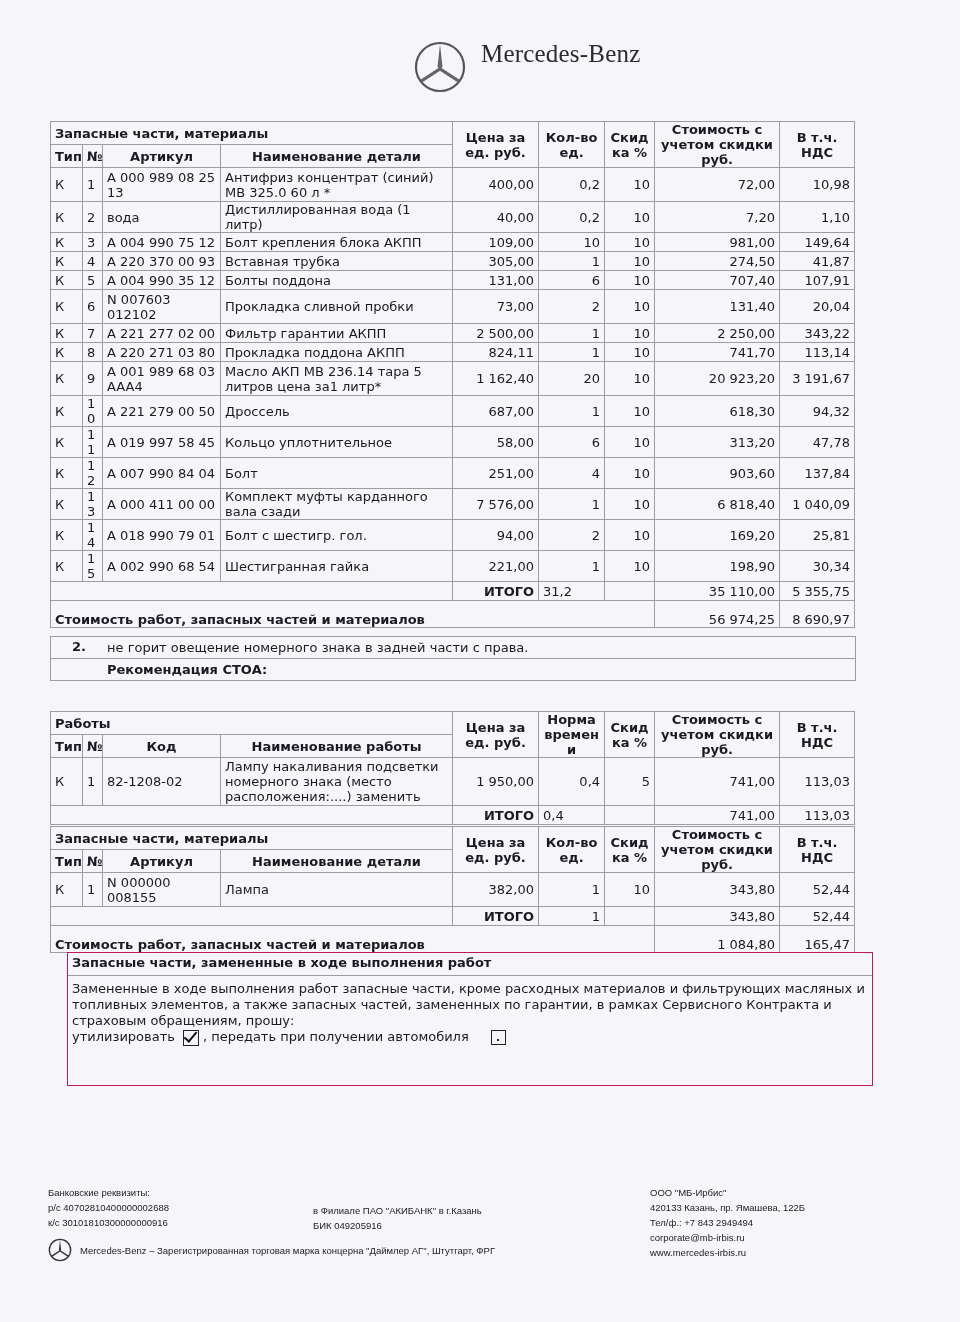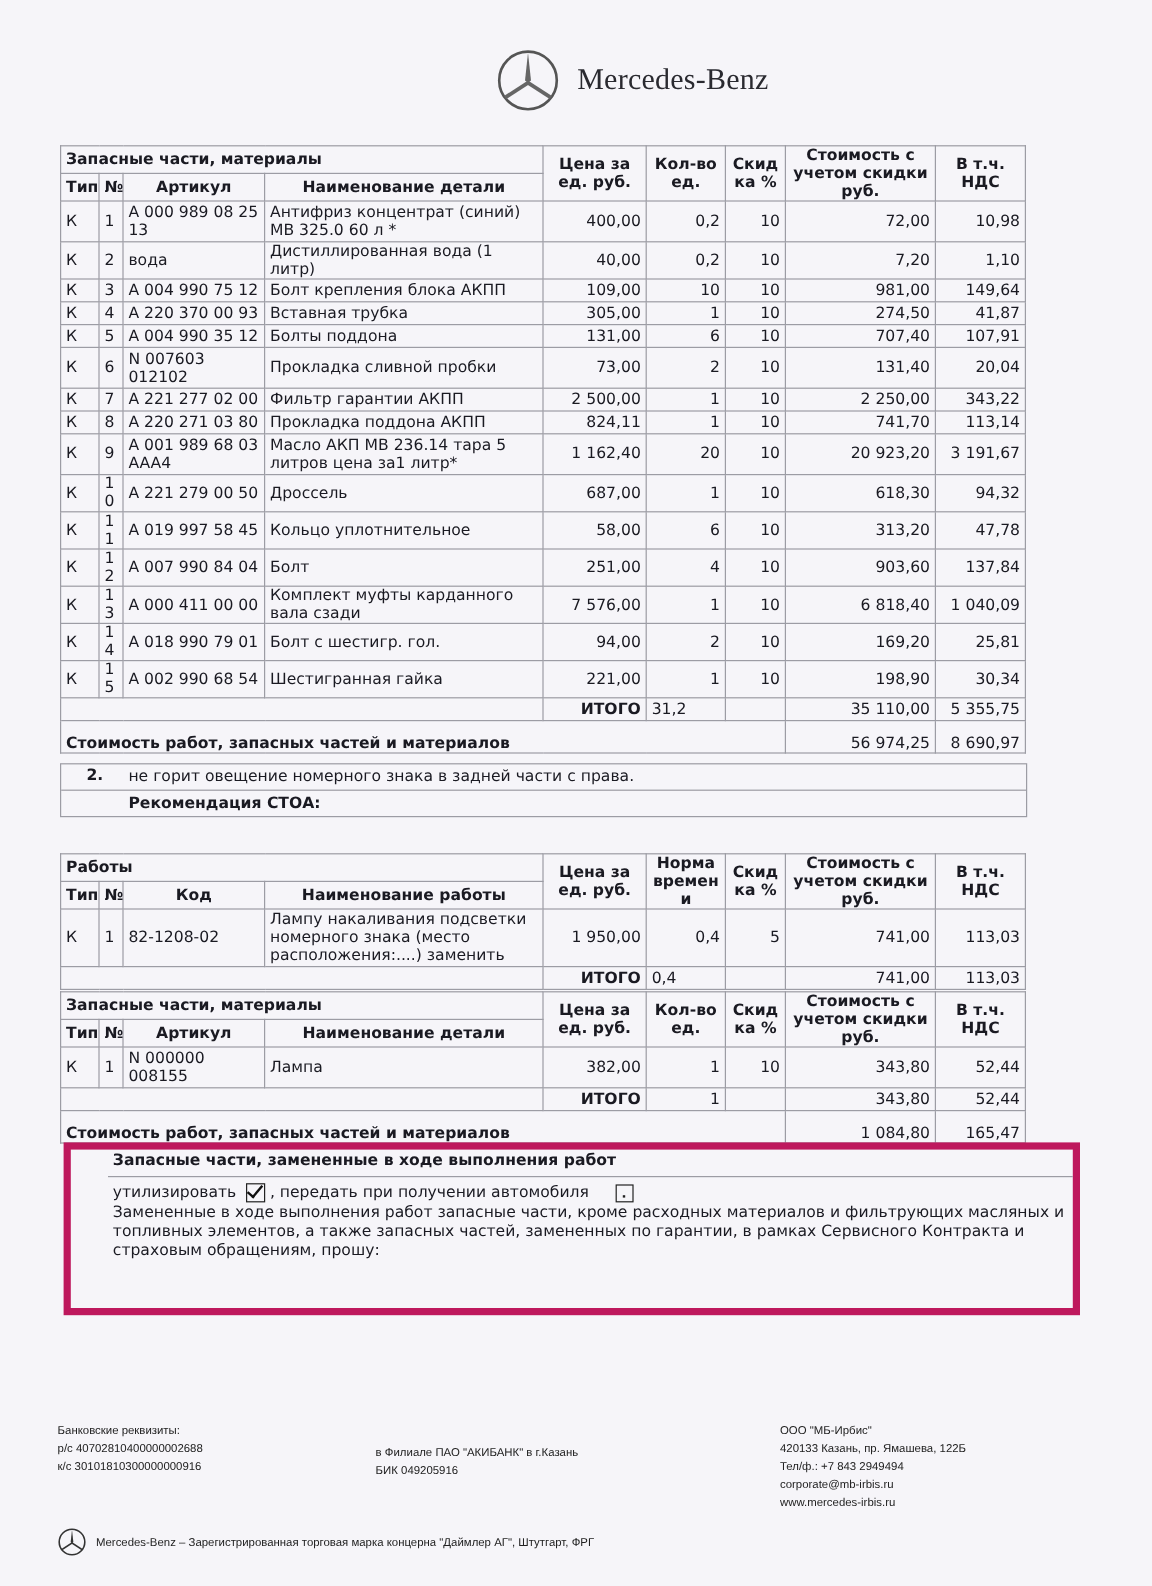--- a/index.html
+++ b/index.html
@@ -1,18 +1,18 @@
 <!DOCTYPE html>
 <html><head>
 <meta charset="utf-8">
 <style>
   html,body{margin:0;padding:0;}
   body{width:960px;height:1322px;background:#f6f5f9;position:relative;overflow:hidden;
        font-family:"DejaVu Sans",sans-serif;color:#1a1a22;}
-  .logo{position:absolute;left:413px;top:40px;display:flex;align-items:center;}
+  .logo{position:absolute;left:413px;top:40px;display:flex;}
   .logo svg{display:block;}
   .brand{font-family:"Liberation Serif","DejaVu Serif",serif;font-size:25px;margin-left:14px;color:#2a2a30;letter-spacing:0.2px;}
 
   table.grid{position:absolute;left:50px;width:804px;border-collapse:collapse;table-layout:fixed;font-size:13px;}
   table.grid td{border:1px solid #9c9ca4;padding:0 4px;height:18px;line-height:15px;vertical-align:middle;}
   .b{font-weight:bold;}
   .c{text-align:center;}
   .r{text-align:right;}
   .hd td{font-weight:bold;text-align:center;}
   .sec{font-weight:bold;text-align:left !important;}
@@ -23,36 +23,36 @@
   .numsplit{line-height:13px;}
 
   #t1{top:121px;}
   #block2{position:absolute;left:50px;top:636px;width:804px;border:1px solid #9c9ca4;font-size:13px;}
   #block2 .row{display:flex;}
   #block2 .num{width:56px;text-align:center;font-weight:bold;padding-top:2px;}
   #block2 .txt{flex:1;padding:2px 0 2px 0;line-height:17px;}
   #block2 .sep{border-top:1px solid #9c9ca4;}
   #t2{top:711px;}
   #t3{top:826px;}
-  #replaced{position:absolute;left:53px;top:952px;width:804px;height:132px;border:6px solid #be185d;font-size:13px;line-height:16px;padding-left:31px;}
+  #replaced{position:absolute;left:67px;top:952px;width:804px;height:132px;border:1px solid #be185d;font-size:13px;line-height:16px;}
   #replaced .title{font-weight:bold;border-bottom:1px solid #9c9ca4;padding:2px 4px;height:18px;}
   #replaced .body{padding:5px 4px 0 4px;}
   .chk{display:inline-block;width:14px;height:14px;border:1.5px solid #222;vertical-align:middle;position:relative;margin:0 4px 0 8px;}
   .chk.on::after{content:"";position:absolute;left:3px;top:-2px;width:5px;height:11px;border-right:2px solid #111;border-bottom:2px solid #111;transform:rotate(40deg);}
   .chk.off{width:13px;height:13px;margin-left:22px;}
   .chk.off::after{content:"";position:absolute;left:5px;top:8px;width:2px;height:2px;background:#222;}
   .sign{margin-top:18px;display:flex;align-items:flex-end;}
   .sign .line{width:170px;border-bottom:1px solid #222;height:14px;margin-left:4px;position:relative;}
   .sign .tick{position:absolute;left:2px;top:-4px;font-size:16px;color:#223;}
 
   .foot{position:absolute;font-family:"Liberation Sans",sans-serif;font-size:9.5px;line-height:15px;color:#222;}
   #bank{left:48px;top:1185px;}
   #bankmid{left:313px;top:1203px;}
   #company{left:650px;top:1185px;}
-  #trademark{left:48px;top:1238px;display:flex;align-items:center;margin-top:35px;}
+  #trademark{left:48px;top:1238px;display:flex;align-items:center;}
   #trademark span{margin-left:8px;}
 </style>
 </head>
 <body>
 
 <div class="logo">
   <svg width="54" height="54" viewBox="0 0 54 54">
     <circle cx="27" cy="27" r="24" fill="none" stroke="#555" stroke-width="2.2"></circle>
     <path d="M27 4 L29.5 27 L27 29 L24.5 27 Z" fill="#666"></path>
     <path d="M27 27 L47 40 L45 42.5 L25 29.5 Z" fill="#666"></path>
@@ -387,24 +387,24 @@
     <td colspan="7" class="b" style="vertical-align:bottom;height:26px;">Стоимость работ, запасных частей и материалов</td>
     <td class="r" style="vertical-align:bottom;">1 084,80</td>
     <td class="r" style="vertical-align:bottom;">165,47</td>
   </tr>
 </tbody>
   </table>
 
 <div id="replaced">
   <div class="title">Запасные части, замененные в ходе выполнения работ</div>
   <div class="body">
+    <div>Замененные в ходе выполнения работ запасные части, кроме расходных материалов и фильтрующих масляных и топливных элементов, а также запасных частей, замененных по гарантии, в рамках Сервисного Контракта и страховым обращениям, прошу:</div>
     <div>
       <span>утилизировать</span><span class="chk on"></span><span>,  передать при получении автомобиля</span><span class="chk off"></span>
     </div>
-    <div>Замененные в ходе выполнения работ запасные части, кроме расходных материалов и фильтрующих масляных и топливных элементов, а также запасных частей, замененных по гарантии, в рамках Сервисного Контракта и страховым обращениям, прошу:</div>
   </div>
 </div>
 
 <div class="foot" id="bank">
   <div>Банковские реквизиты:</div>
   <div>р/с 40702810400000002688</div>
   <div>к/с 30101810300000000916</div>
 </div>
 <div class="foot" id="bankmid">
   <div>в Филиале ПАО "АКИБАНК" в г.Казань</div>

